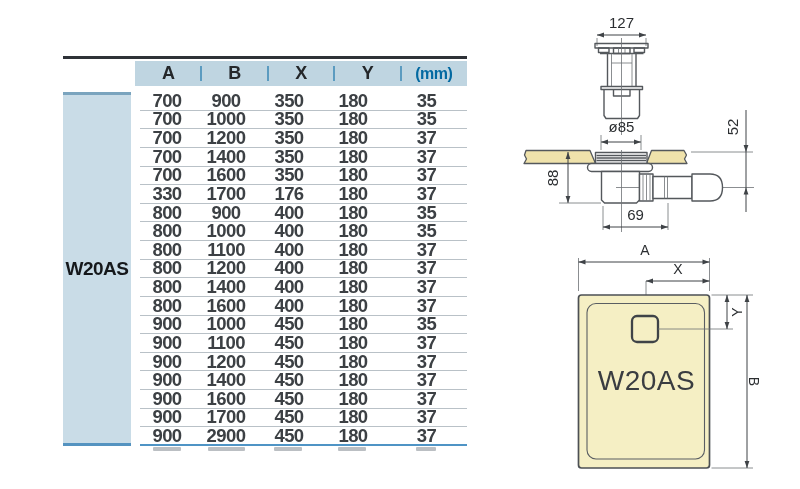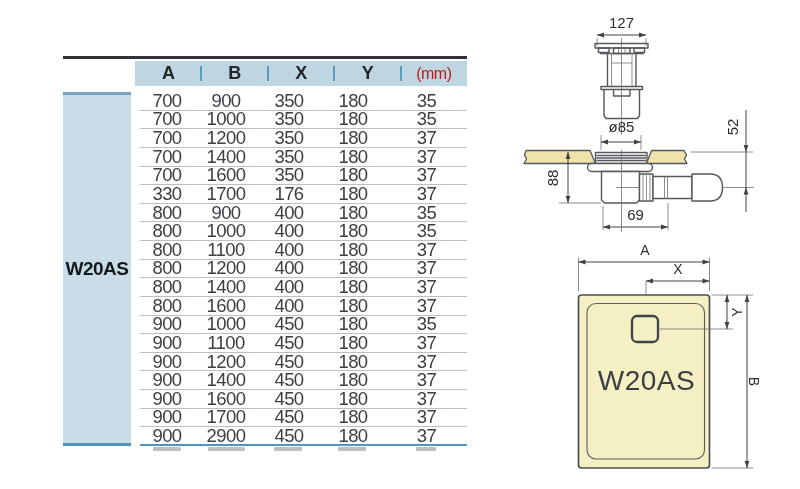--- a/index.html
+++ b/index.html
@@ -6,27 +6,27 @@
   body{width:800px;height:489px;position:relative;overflow:hidden;background:#ffffff;
        font-family:"Liberation Sans", sans-serif;}
   .abs{position:absolute;}
 
   
   .topline{left:63px;top:56px;width:404px;height:3px;background:#2e3237;}
   .thead{left:135px;top:61px;width:332px;height:25px;background:#bfd5e1;
          display:flex;align-items:center;}
   .th{flex:1;text-align:center;font-size:18px;font-weight:bold;color:#24272a;
       letter-spacing:-0.5px;}
-  .th.mm{font-weight:normal;font-size:16px;color:#b91c1c;}
+  .th.mm{font-weight:bold;font-size:16px;color:#0369a1;}
   .hsep{width:2px;height:15px;background:#5b9bc0;margin:0 -1px;flex:0 0 auto;}
   .rowlabel{left:63px;top:92px;width:68px;height:354px;background:#c9dce7;
             border-top:3px solid #7aa4be;border-bottom:3px solid #5493c0;
             box-sizing:border-box;display:flex;align-items:center;justify-content:center;}
   .rowlabel span{font-size:19px;font-weight:bold;color:#15181b;letter-spacing:-0.5px;}
-  .tbody{left:140px;top:92px;width:327px;}
+  .tbody{left:140px;top:92px;width:327px;font-weight:bold;}
   .tr{display:flex;height:18.63px;box-sizing:border-box;align-items:center;
       border-bottom:1px solid #b9c1c7;}
   .tr:last-child{border-bottom:2px solid #4f94c5;}
   .td{text-align:center;font-size:18.5px;color:#3c4044;letter-spacing:-0.6px;
       line-height:18px;}
   .c0{width:54px;}.c1{width:64px;}.c2{width:62px;}.c3{width:66px;}.c4{width:81px;}
   .fadebars{left:140px;top:447px;width:327px;height:5px;}
   .fadebars i{position:absolute;top:0;height:3.5px;background:#8f969c;opacity:.6;
               border-radius:1px;filter:blur(.4px);}
 

